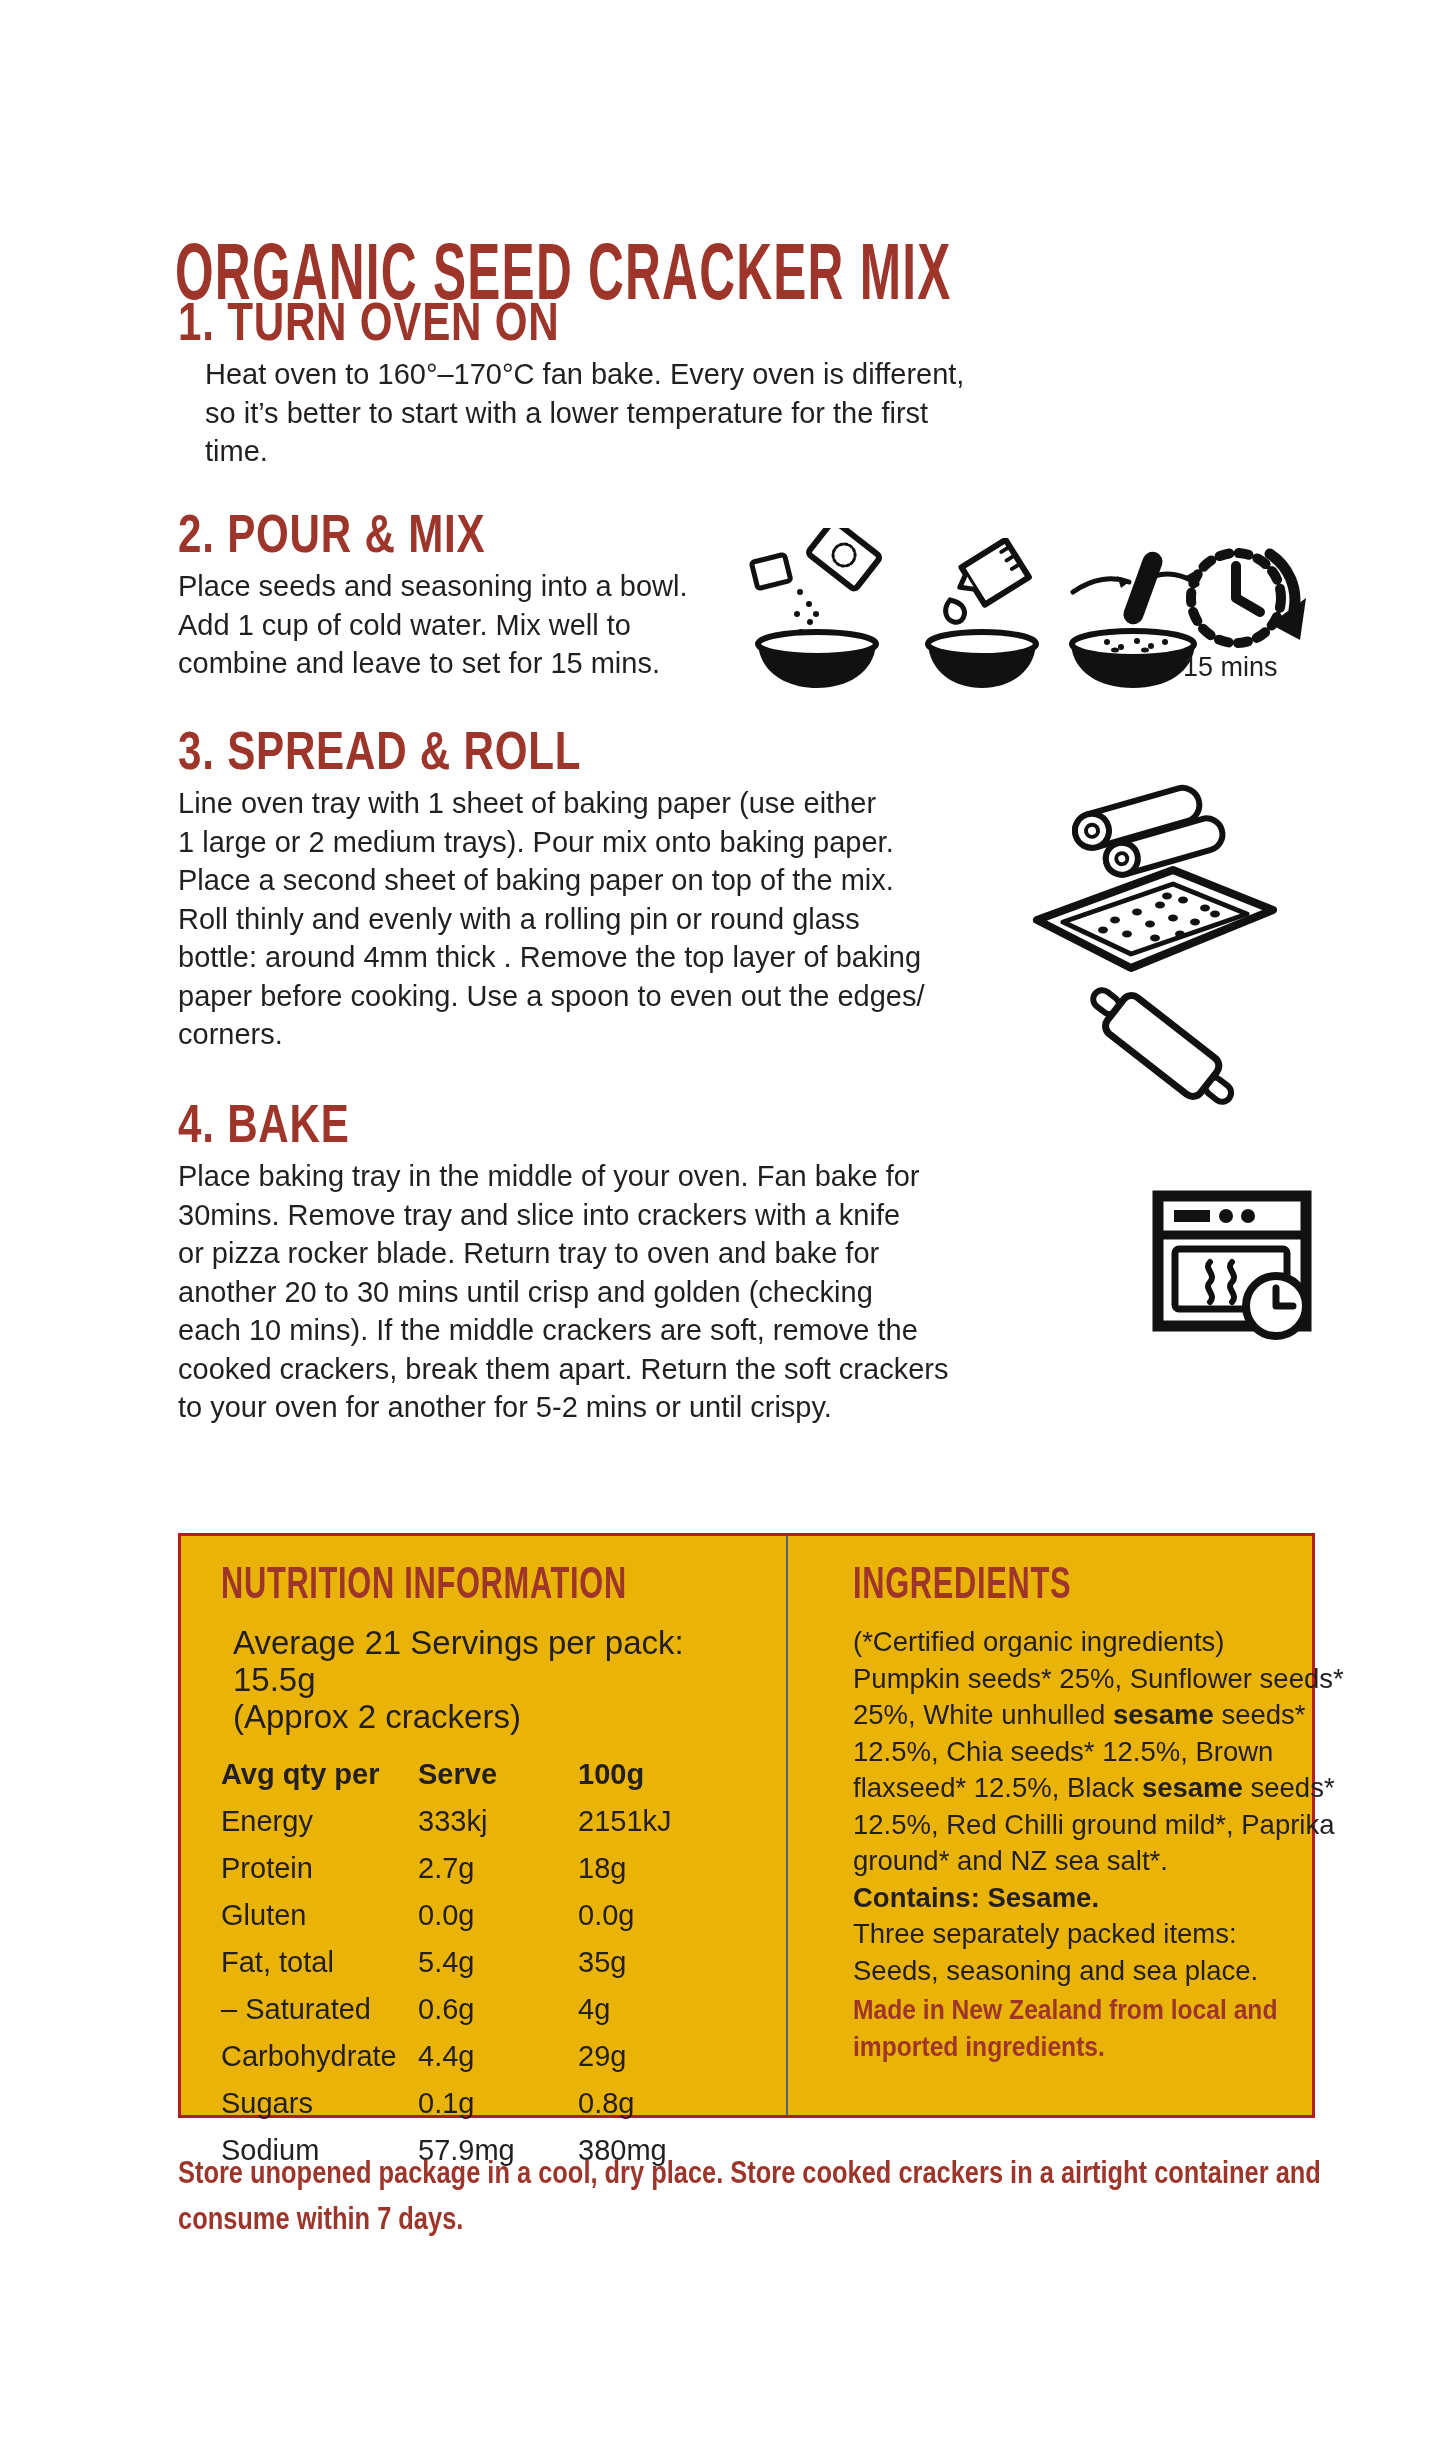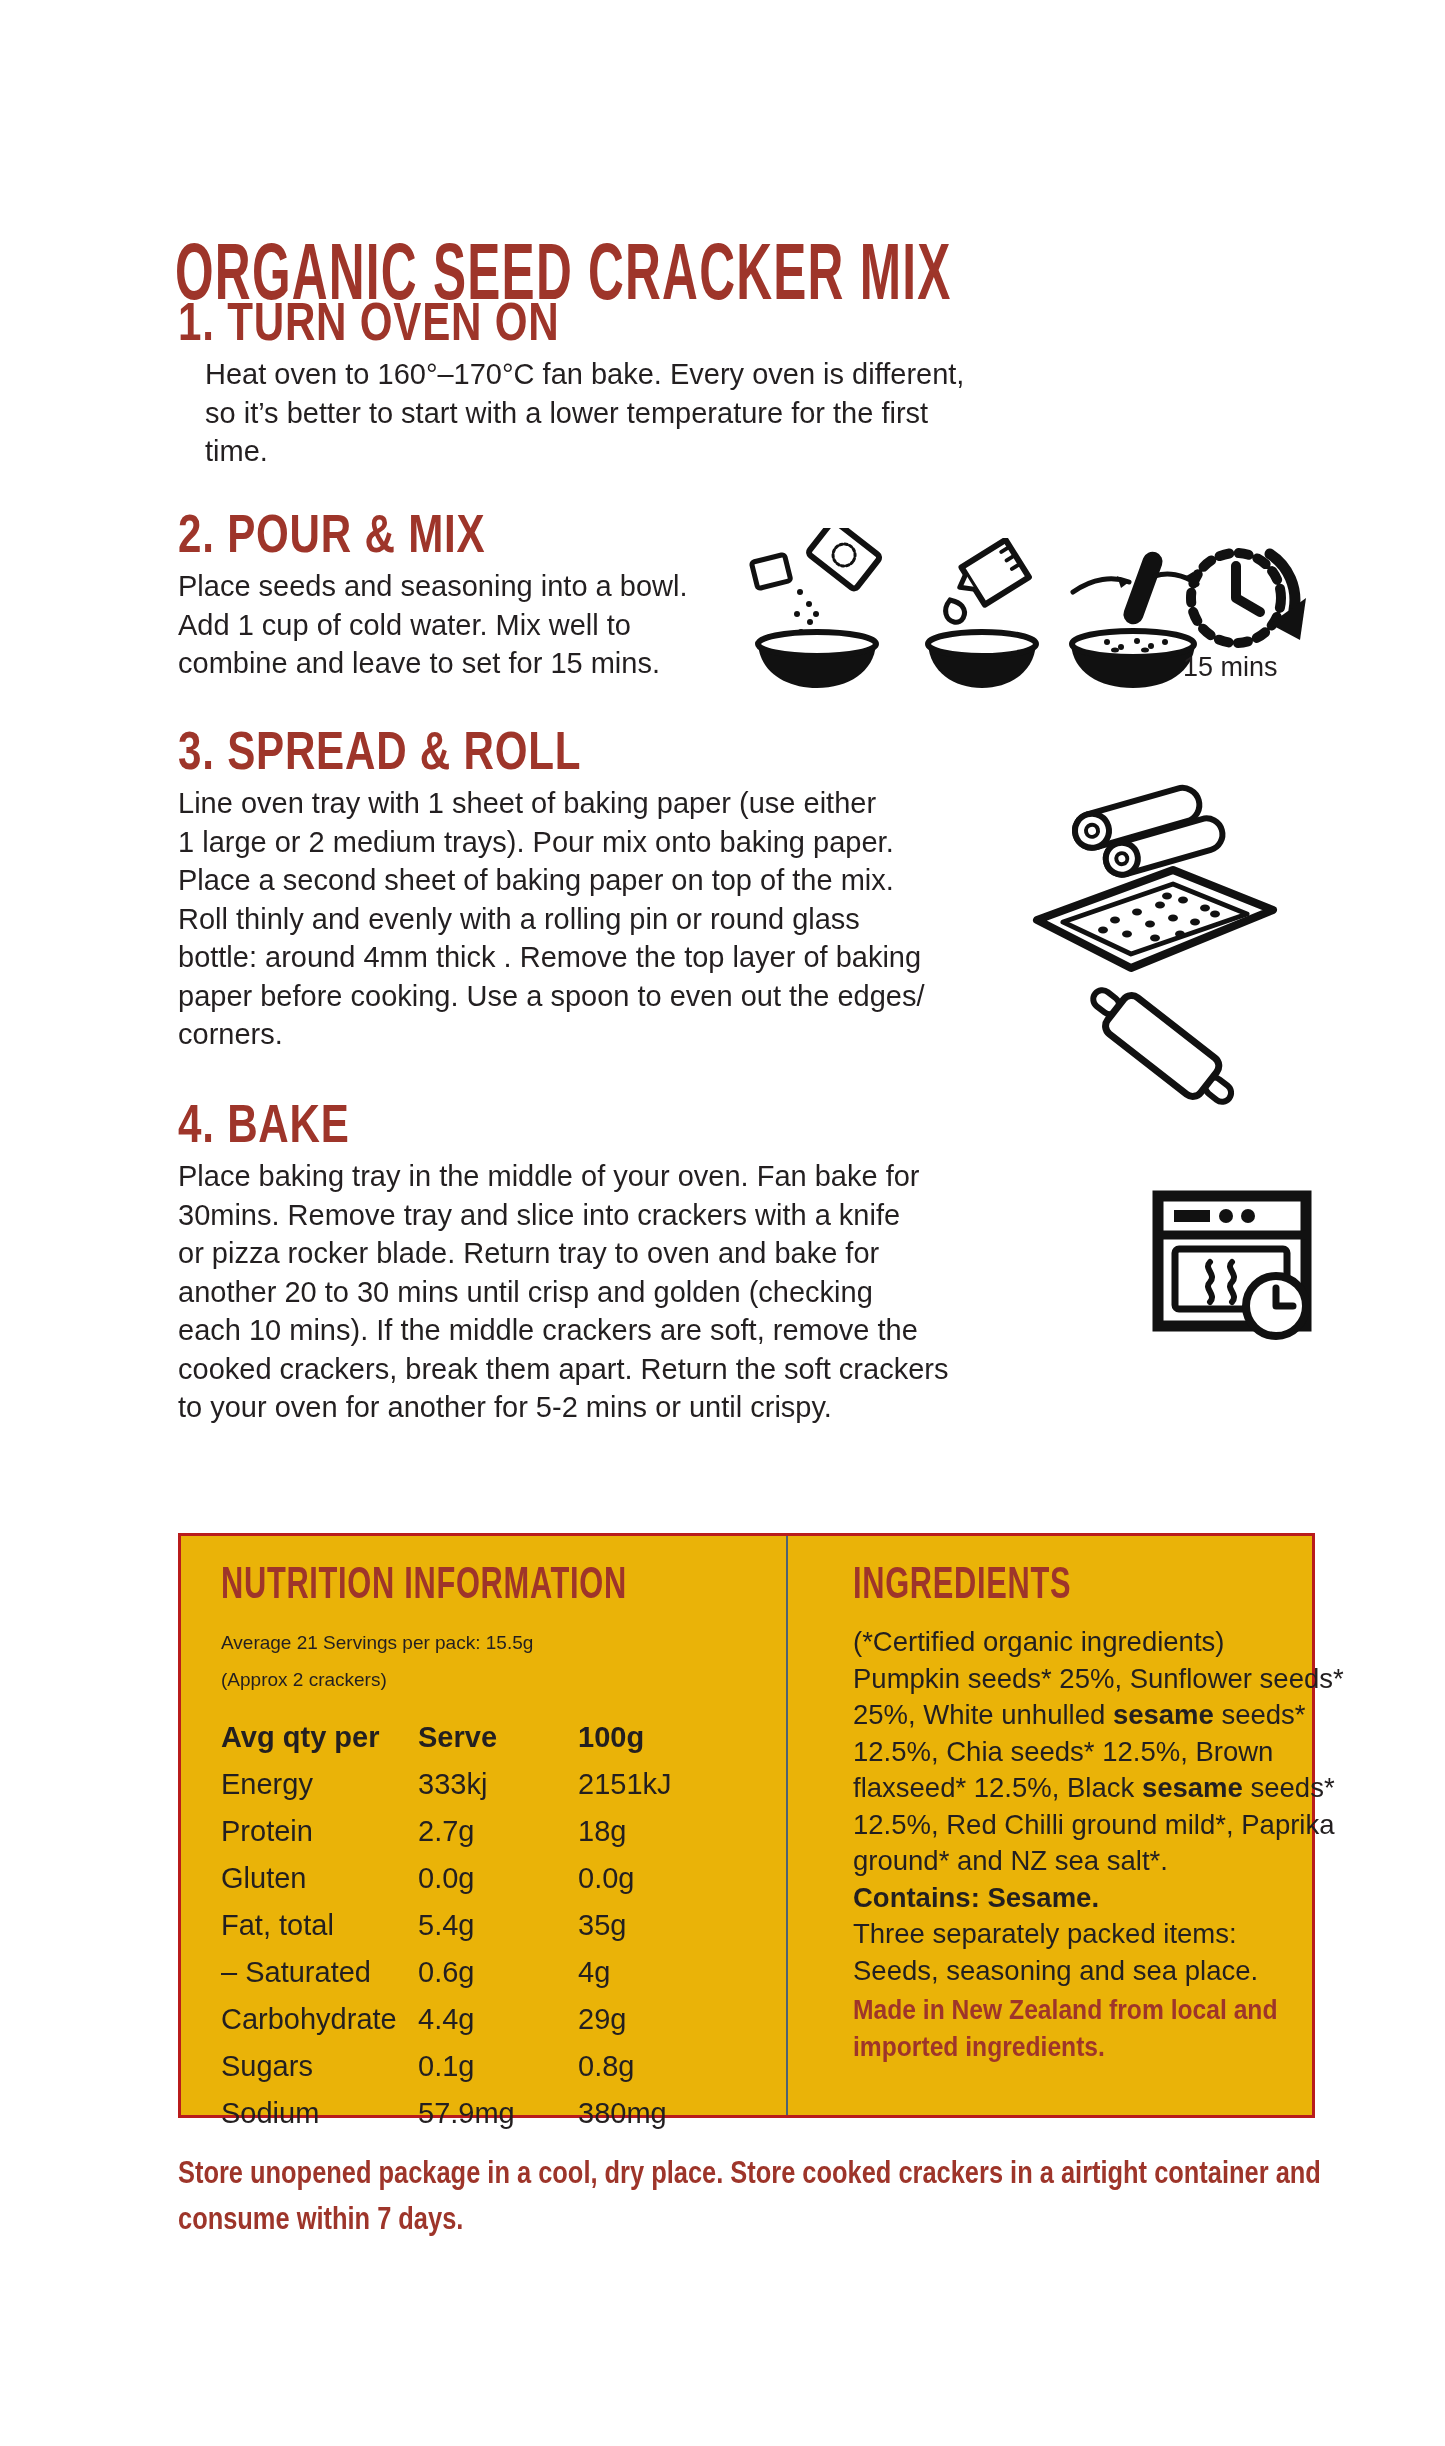--- a/index.html
+++ b/index.html
@@ -16,21 +16,21 @@
   .step-body span{display:block;}
   .icon-svg{position:absolute;}
   .timer-label{position:absolute;left:1183px;top:652px;width:140px;font-size:27px;color:#231f20;}
   .infobox{
     left:178px;top:1533px;width:1137px;height:585px;
     border:3px solid #b91c1c;box-sizing:border-box;background:#eab308;
   }
   .divider{position:absolute;left:605px;top:0;bottom:0;width:2px;background:#4d6373;}
   .panel-heading{font-size:44px;letter-spacing:1px;transform:scaleX(0.70);color:#9e352a;line-height:50px;}
   .nut-col{position:absolute;left:40px;top:22px;width:535px;}
-  .servings{font-size:19px;line-height:37px;margin-top:16px;}
+  .servings{font-size:33px;line-height:37px;margin-top:16px;margin-left:12px;}
   .servings span{display:block;}
   .nut-table{margin-top:16px;font-size:29px;}
   .nut-row{display:grid;grid-template-columns:197px 160px 1fr;line-height:47px;}
   .nut-row.hdr{font-weight:700;}
   .ing-col{position:absolute;left:672px;top:22px;width:505px;}
   .ing-text{font-size:27.5px;line-height:36.5px;margin-top:16px;}
   .ing-text .blk{display:block;}
   .bold{font-weight:700;}
   .made-in{font-size:28px;font-weight:700;color:#9e352a;line-height:37px;margin-top:2px;
            width:545px;transform:scaleX(0.88);transform-origin:left top;}

